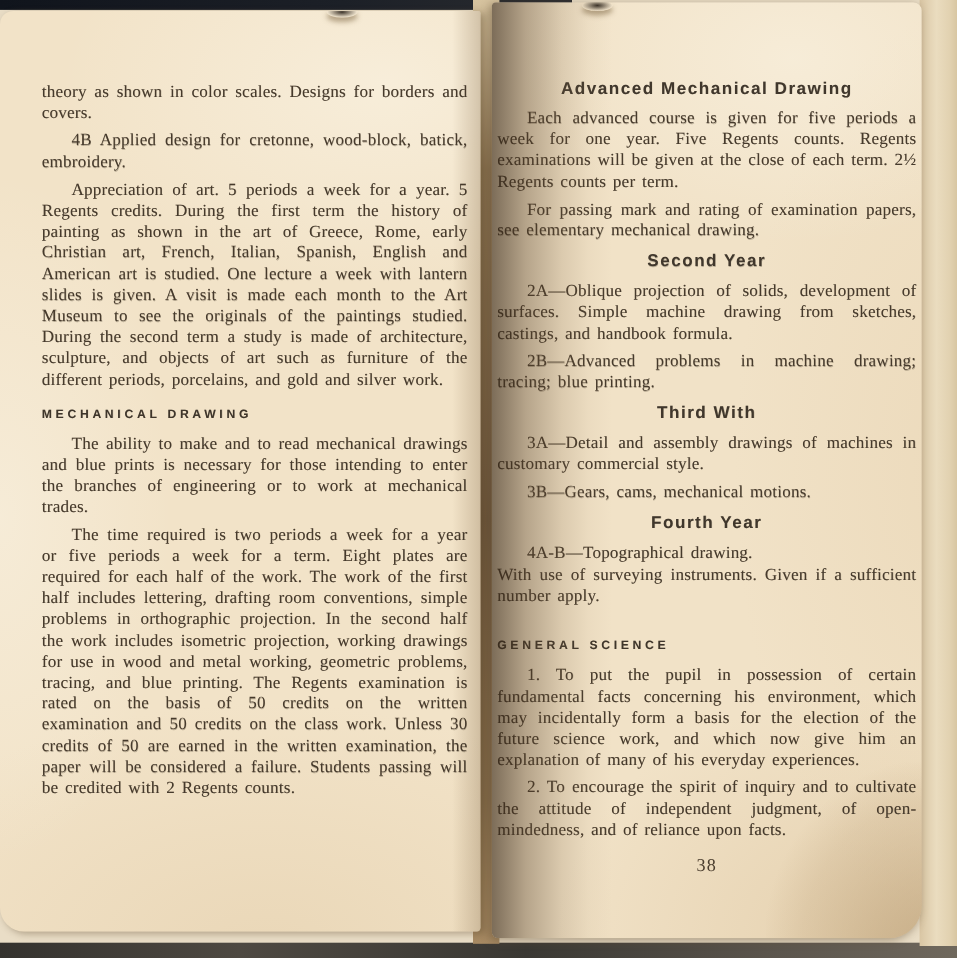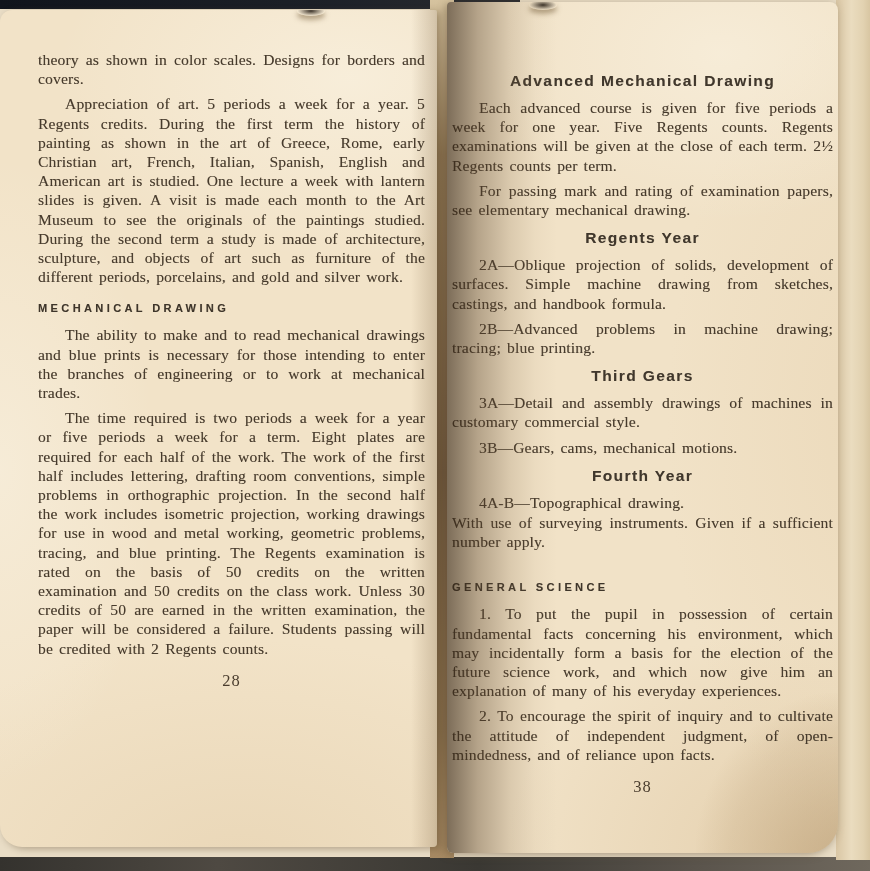--- a/index.html
+++ b/index.html
@@ -87,21 +87,21 @@
 
   .dent {
     position:absolute; z-index:7; width:28px; height:10px; border-radius:50%;
     background:radial-gradient(ellipse at center, rgba(30,22,14,0.85), rgba(30,22,14,0) 70%);
     box-shadow:0 4px 5px rgba(120,95,60,0.5);
   }
   .dent-left { left:297px; top:-4px; }
   .dent-right { left:82px; top:-2px; }
 
   .page-inner { position:relative; z-index:4; }
-  .page-left  .page-inner { padding:40px 12px 0 38px; }
+  .page-left  .page-inner { padding:64px 12px 0 38px; }
   .page-right .page-inner { padding:70px 5px 0 5px; }
 
   p.body {
     margin:0 0 6px; text-indent:27px;
     font-size:15.5px; line-height:19.2px; color:#463a2c;
     text-align:justify; word-spacing:2px; letter-spacing:0.2px;
     text-shadow:0.3px 0.3px 0 rgba(70,56,40,0.35);
   }
   p.noindent { text-indent:0; }
   p.tight { margin-bottom:1px; }
@@ -133,38 +133,38 @@
 
   <div class="strip-top"></div>
   <div class="strip-bottom"></div>
   <div class="gutter"></div>
   <div class="right-edge"></div>
 
   <div class="page page-left">
     <div class="dent dent-left"></div>
     <div class="page-inner">
       <p class="body noindent">theory as shown in color scales.  Designs for borders and covers.</p>
+      <p class="body">4B Applied design for cretonne, wood-block, batick, embroidery.</p>
       <p class="body">Appreciation of art.  5 periods a week for a year.  5 Regents credits.  During the first term the history of painting as shown in the art of Greece, Rome, early Christian art, French, Italian, Spanish, English and American art is studied.  One lecture a week with lantern slides is given.  A visit is made each month to the Art Museum to see the originals of the paintings studied.  During the second term a study is made of architecture, sculpture, and objects of art such as furniture of the different periods, porcelains, and gold and silver work.</p>
       <div class="h-caps">MECHANICAL DRAWING</div>
       <p class="body">The ability to make and to read mechanical drawings and blue prints is necessary for those intending to enter the branches of engineering or to work at mechanical trades.</p>
       <p class="body">The time required is two periods a week for a year or five periods a week for a term. Eight plates are required for each half of the work.  The work of the first half includes lettering, drafting room conventions, simple problems in orthographic projection.  In the second half the work includes isometric projection, working drawings for use in wood and metal working, geometric problems, tracing, and blue printing.  The Regents examination is rated on the basis of 50 credits on the written examination and 50 credits on the class work.  Unless 30 credits of 50 are earned in the written examination, the paper will be considered a failure.  Students passing will be credited with 2 Regents counts.</p>
-      <div class="pagenum">28</div>
     </div>
   </div>
 
   <div class="page page-right">
     <div class="dent dent-right"></div>
     <div class="page-inner">
       <div class="h-sub h-first">Advanced Mechanical Drawing</div>
       <p class="body">Each advanced course is given for five periods a week for one year.  Five Regents counts.  Regents examinations will be given at the close of each term.  2½ Regents counts per term.</p>
       <p class="body">For passing mark and rating of examination papers, see elementary mechanical drawing.</p>
-      <div class="h-sub">Regents Year</div>
+      <div class="h-sub">Second Year</div>
       <p class="body">2A—Oblique projection of solids, development of surfaces.  Simple machine drawing from sketches, castings, and handbook formula.</p>
       <p class="body">2B—Advanced problems in machine drawing; tracing; blue printing.</p>
-      <div class="h-sub">Third Gears</div>
+      <div class="h-sub">Third With</div>
       <p class="body">3A—Detail and assembly drawings of machines in customary commercial style.</p>
       <p class="body">3B—Gears, cams, mechanical motions.</p>
       <div class="h-sub">Fourth Year</div>
       <p class="body tight">4A-B—Topographical drawing.</p>
       <p class="body noindent">With use of surveying instruments.  Given if a sufficient number apply.</p>
       <div class="h-caps h-spaced">GENERAL SCIENCE</div>
       <p class="body">1. To put the pupil in possession of certain fundamental facts concerning his environment, which may incidentally form a basis for the election of the future science work, and which now give him an explanation of many of his everyday experiences.</p>
       <p class="body">2. To encourage the spirit of inquiry and to cultivate the attitude of independent judgment, of open-mindedness, and of reliance upon facts.</p>
       <div class="pagenum">38</div>
     </div>

